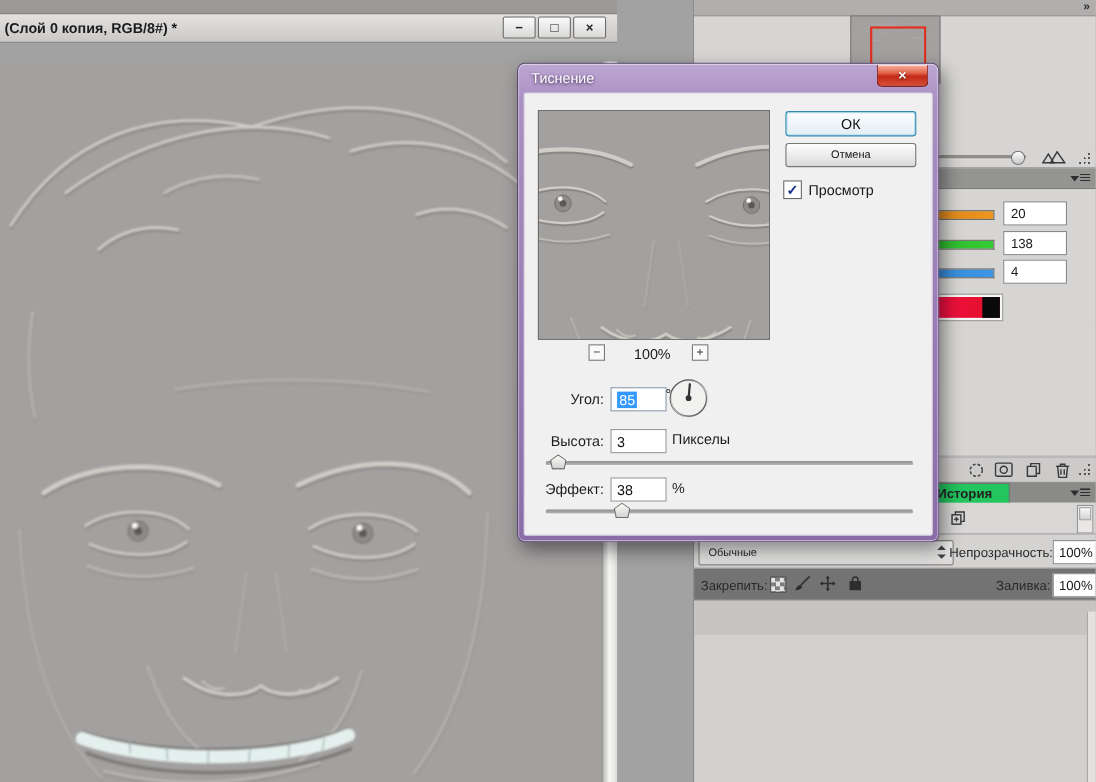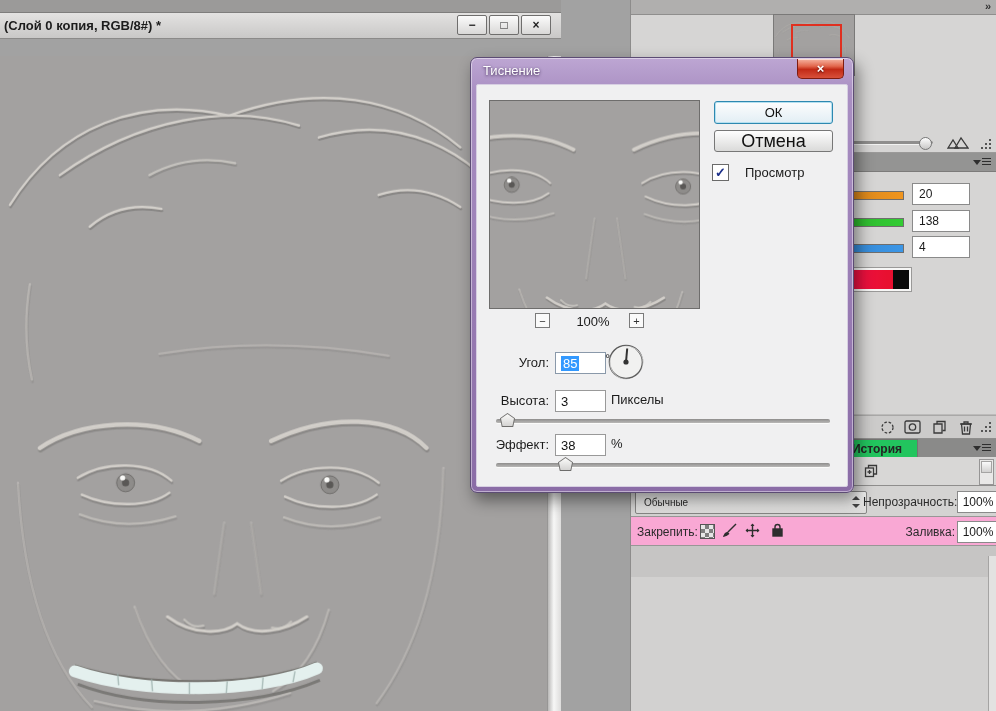--- a/index.html
+++ b/index.html
@@ -76,21 +76,21 @@
   
   #blendrow{position:relative;height:30px;background:#d4d3d2;border-bottom:1px solid #989796;}
   #blendselect{position:absolute;left:4px;top:5px;width:222px;height:21px;background:linear-gradient(#f2f2f1,#dcdbda);
      border:1px solid #868584;border-radius:2px;font-size:10px;display:flex;align-items:center;padding-left:8px;color:#2a2a2a;}
   .updown{position:absolute;right:6px;top:4px;width:9px;height:12px;}
   .updown:before{content:"";position:absolute;left:1px;top:0;border-left:4px solid transparent;border-right:4px solid transparent;border-bottom:4px solid #444;}
   .updown:after{content:"";position:absolute;left:1px;bottom:0;border-left:4px solid transparent;border-right:4px solid transparent;border-top:4px solid #444;}
   .flabel{font-size:12px;color:#2a2a2a;}
   .pctbox{position:absolute;width:40px;height:20px;background:#fff;border:1px solid #8a8a8a;font-size:12px;
           display:flex;align-items:center;justify-content:center;color:#1a1a1a;}
-  #lockrow{position:relative;height:28px;background:#f9a8d4;border-bottom:1px solid #989796;}
+  #lockrow{position:relative;height:28px;background:#737373;border-bottom:1px solid #989796;}
   #checker{width:13px;height:13px;border:1px solid #555;background:conic-gradient(#7e7e7e 25%,#e6e6e6 0 50%,#7e7e7e 0 75%,#e6e6e6 0);background-size:8px 8px;}
   #layerlist{position:relative;background:#c9c8c7;}
   .layerrow{position:relative;height:61px;border-bottom:1px solid #a5a4a3;display:flex;align-items:center;}
   .layerrow.sel{background:#bccdf0;}
   .layerrow.norm{background:#cecdcc;}
   .eyecell{width:28px;height:100%;border-right:1px solid #9a9998;display:flex;align-items:center;justify-content:center;background:#cccbca;flex:none;}
   .lthumb{width:48px;height:54px;margin-left:5px;border:1px solid #2a2a2a;background:#fff;overflow:hidden;flex:none;}
   .lthumb.sel{box-shadow:0 0 0 1px #f4f4f4,0 0 0 2px #666;}
   .lname{font-size:13px;color:#141414;margin-left:11px;white-space:nowrap;}
   #layerfill{height:31px;background:#c6c5c4;}
@@ -117,25 +117,25 @@
   #dial{position:absolute;left:130px;top:258px;}
   .slider{position:absolute;left:19px;width:334px;height:4px;background:linear-gradient(#8e8d8c,#b9b8b7);
           border-bottom:1px solid #fbfbfa;border-radius:2px;}
   .sthumb{position:absolute;top:-6px;width:15px;height:14px;
      clip-path:polygon(50% 0,100% 38%,88% 100%,12% 100%,0 38%);background:#6e6d6c;}
   .sthumb:before{content:"";position:absolute;left:1px;top:1px;right:1px;bottom:1px;
      clip-path:polygon(50% 0,100% 38%,88% 100%,12% 100%,0 38%);background:linear-gradient(#fbfbfa,#d4d3d2);}
   #okbtn{position:absolute;left:237px;top:16px;width:119px;height:23px;border:1px solid #2e88b0;border-radius:3px;
      background:linear-gradient(#fdfdfd,#e2eef5);box-shadow:inset 0 0 0 1px #b5e0f0;font-size:13px;color:#111;padding:0;font-family:"Liberation Sans",sans-serif;}
   #cancelbtn{position:absolute;left:237px;top:45px;width:119px;height:22px;border:1px solid #777;border-radius:3px;
-     background:linear-gradient(#fefefe,#dadad9);font-size:18px;color:#111;padding:0;font-family:"Liberation Sans",sans-serif;}
+     background:linear-gradient(#fefefe,#dadad9);font-size:10px;color:#111;padding:0;font-family:"Liberation Sans",sans-serif;}
   #previewchk{position:absolute;left:235px;top:79px;display:flex;align-items:center;}
   #chkbox{width:15px;height:15px;background:#fff;border:1px solid #6a6a6a;display:flex;align-items:center;justify-content:center;
      font-size:13px;font-weight:bold;color:#1c2f8a;}
-  #chklabel{font-size:13px;margin-left:16px;color:#1a1a1a;}
+  #chklabel{font-size:13px;margin-left:6px;color:#1a1a1a;}
   svg{display:block;}
 </style>
 </head>
 <body>
 
 <svg width="0" height="0" style="position:absolute">
   <defs>
     <filter id="soften" x="-5%" y="-5%" width="110%" height="110%">
         <feGaussianBlur stdDeviation="0.8"></feGaussianBlur>
       </filter>

